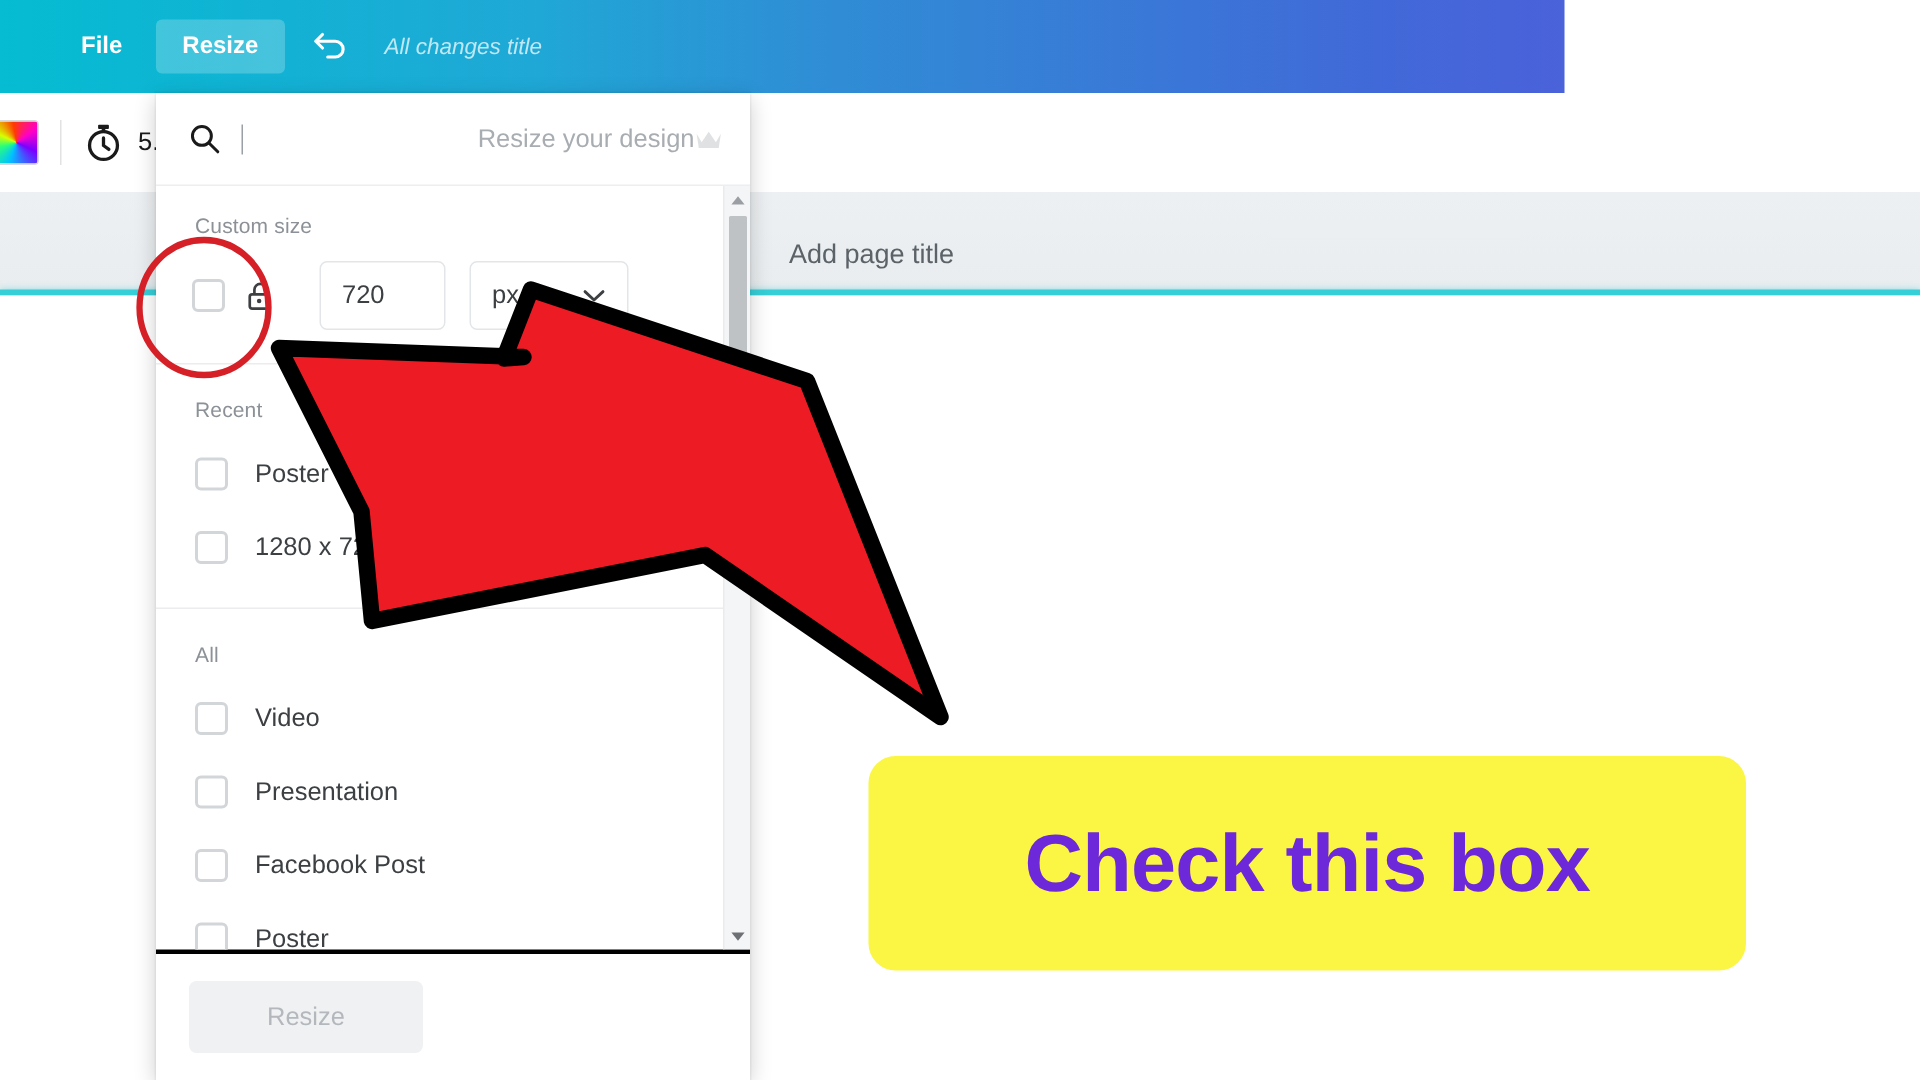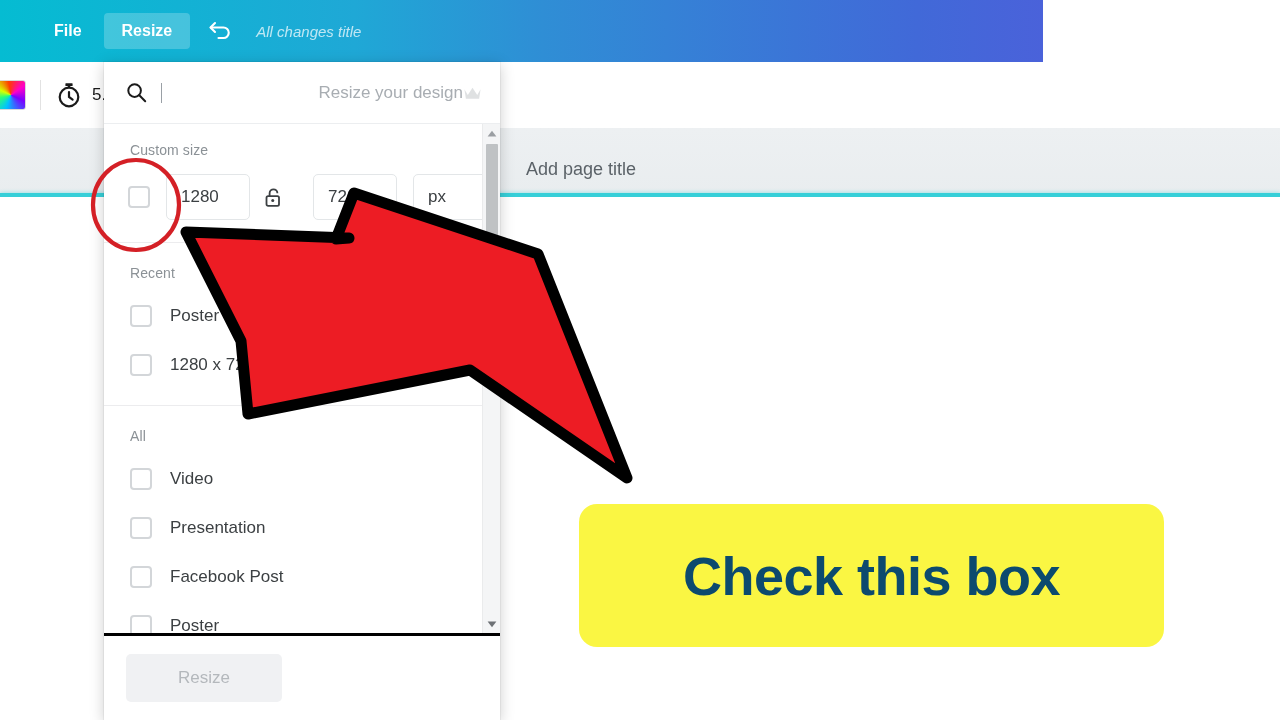--- a/index.html
+++ b/index.html
@@ -163,21 +163,21 @@
 
   
   .annot { position: absolute; left: 0; top: 0; width: 1280px; height: 720px; pointer-events: none; z-index: 40; }
 
   .callout {
     position: absolute; left: 579px; top: 504px; width: 585px; height: 143px;
     background: #faf643; border-radius: 18px;
     display: flex; align-items: center; justify-content: center; z-index: 45;
   }
   .callout-text {
-    font-size: 54px; font-weight: bold; color: #0c4a6e; letter-spacing: -0.5px;
+    font-size: 54px; font-weight: bold; color: #6d28d9; letter-spacing: -0.5px;
     font-family: "Liberation Sans", sans-serif; white-space: nowrap;
   }
 </style>
 </head>
 <body>
 
 <div id="app">
 
   <div class="topbar">
     <div class="menu-btn">File</div>
@@ -222,21 +222,20 @@
         <path d="M1.5 4 L5 10 L10 2.6 L15 10 L18.5 4 L17 14 H3 Z" fill="#b9bdc1"></path>
       </svg>
     </div>
 
     <div class="panel-scroll">
 
       <div class="section-label tight">Custom size</div>
 
       <div class="custom-row">
         <div class="cb"></div>
-        <div class="num-field">1280</div>
         <svg class="lock-icon" viewBox="0 0 19 21">
           <rect x="2.5" y="9.2" width="12.5" height="9.6" rx="1.6" fill="none" stroke="#3c4043" stroke-width="1.8"></rect>
           <path d="M5.6 9.2 V6.2 A3.9 3.9 0 0 1 13.4 6.2" fill="none" stroke="#3c4043" stroke-width="1.8"></path>
           <circle cx="8.75" cy="13.6" r="1.5" fill="#3c4043"></circle>
         </svg>
         <div class="num-field">720</div>
         <div class="unit-field">
           <span>px</span>
           <svg width="16" height="10" viewBox="0 0 16 10">
             <path d="M2 2.4 L8 8 L14 2.4" fill="none" stroke="#3c4043" stroke-width="1.9" stroke-linecap="round" stroke-linejoin="round"></path>

